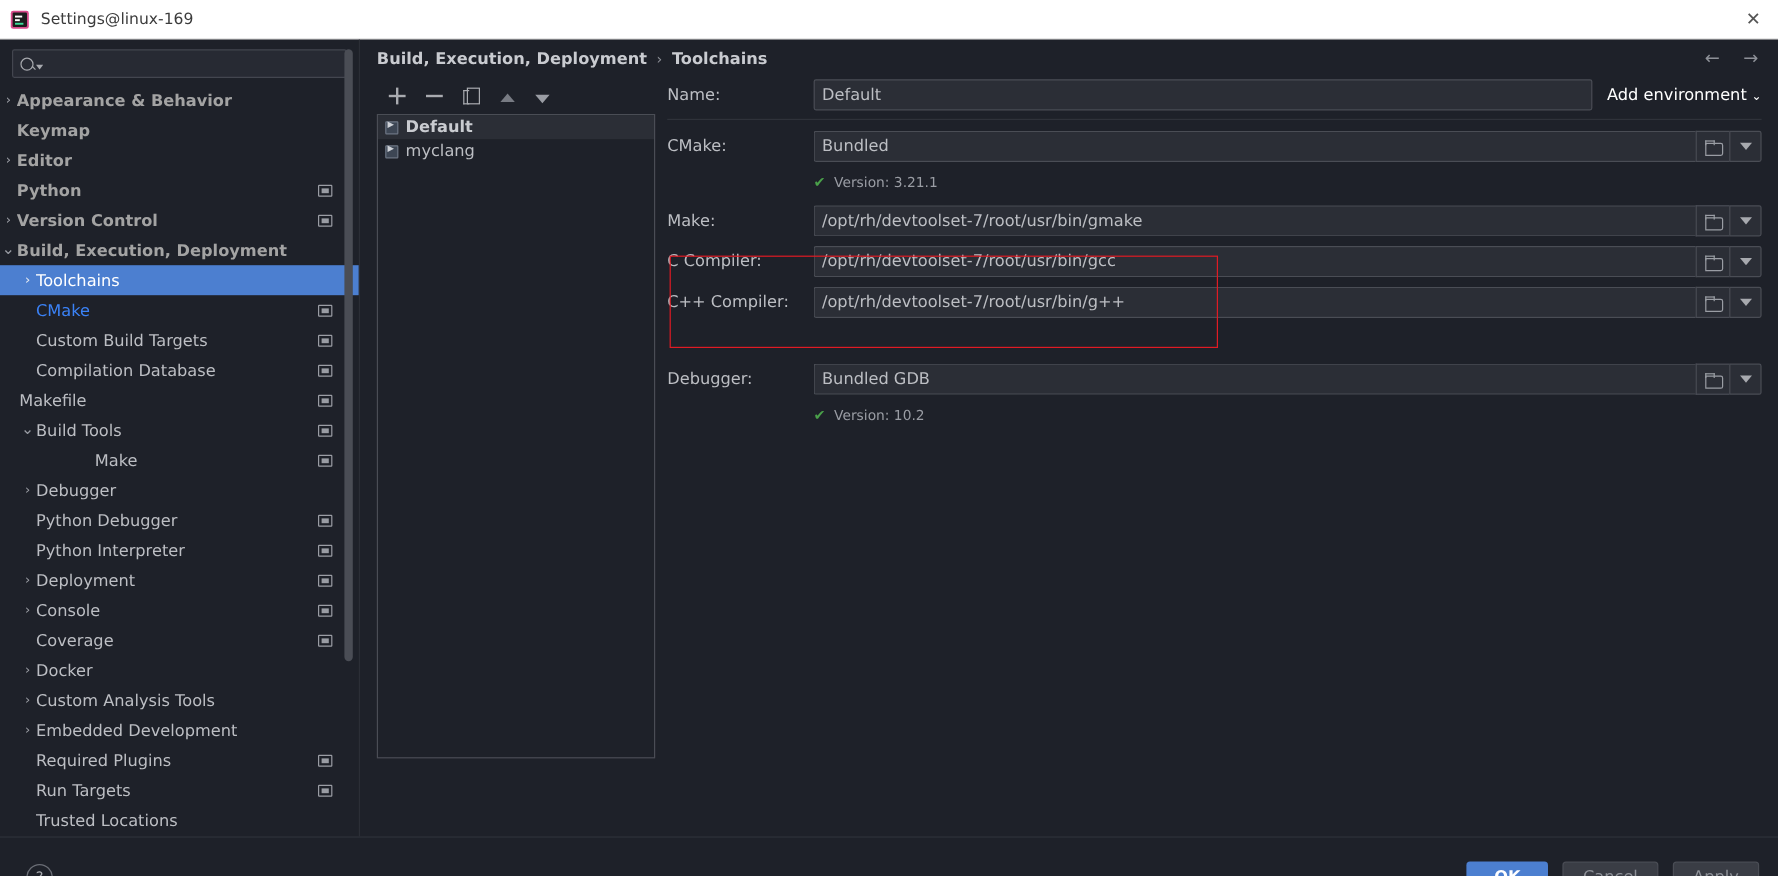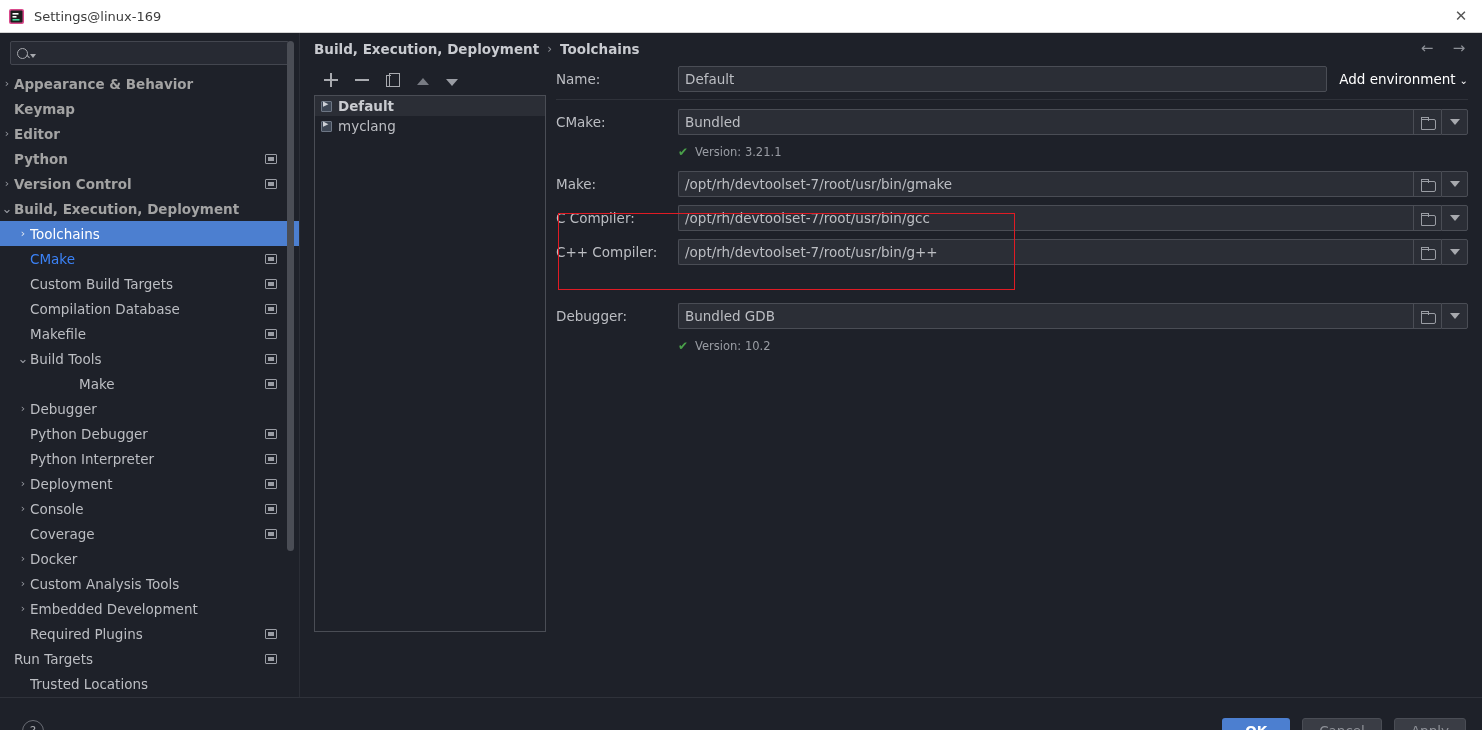--- a/index.html
+++ b/index.html
@@ -206,21 +206,21 @@
         <div class="trow lvl1" style="padding-left: 16px;">
           <span class="arrow"></span>
           <span class="lbl">Custom Build Targets</span>
           <span class="monitor"></span>
         </div>
         <div class="trow lvl1" style="padding-left: 16px;">
           <span class="arrow"></span>
           <span class="lbl">Compilation Database</span>
           <span class="monitor"></span>
         </div>
-        <div class="trow lvl1" style="padding-left: 16px;">
+        <div class="trow lvl1" style="padding-left: 2px;">
           <span class="arrow"></span>
           <span class="lbl">Makefile</span>
           <span class="monitor"></span>
         </div>
         <div class="trow lvl1" style="padding-left: 16px;">
           <span class="arrow" style="line-height: 5px; font-size: 13px;">⌄</span>
           <span class="lbl">Build Tools</span>
           <span class="monitor"></span>
         </div>
         <div class="trow lvl2" style="padding-left: 34px; margin-left: 31px;">
@@ -267,21 +267,21 @@
         </div>
         <div class="trow lvl1" style="padding-left: 16px;">
           <span class="arrow">›</span>
           <span class="lbl">Embedded Development</span>
         </div>
         <div class="trow lvl1" style="padding-left: 16px;">
           <span class="arrow"></span>
           <span class="lbl">Required Plugins</span>
           <span class="monitor"></span>
         </div>
-        <div class="trow lvl1" style=" align-items: center;">
+        <div class="trow lvl1" style="padding-left: 16px; align-items: center;">
           <span class="arrow"></span>
           <span class="lbl">Run Targets</span>
           <span class="monitor"></span>
         </div>
         <div class="trow lvl1" style="padding-left: 16px;">
           <span class="arrow"></span>
           <span class="lbl">Trusted Locations</span>
         </div>
       </div>
     <div class="sb-track"></div>

